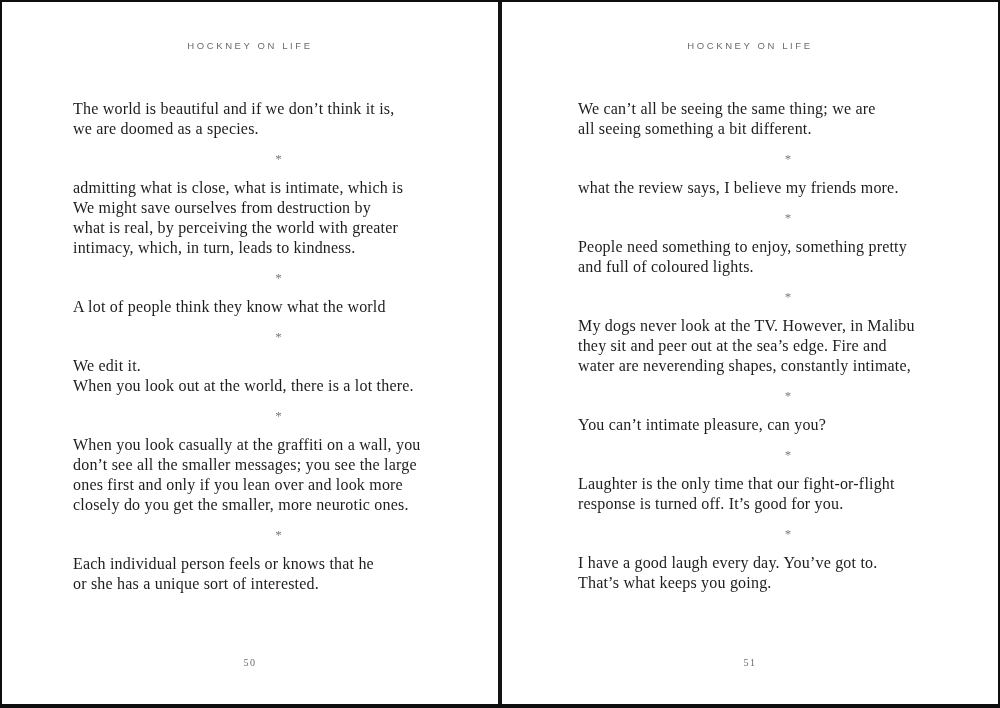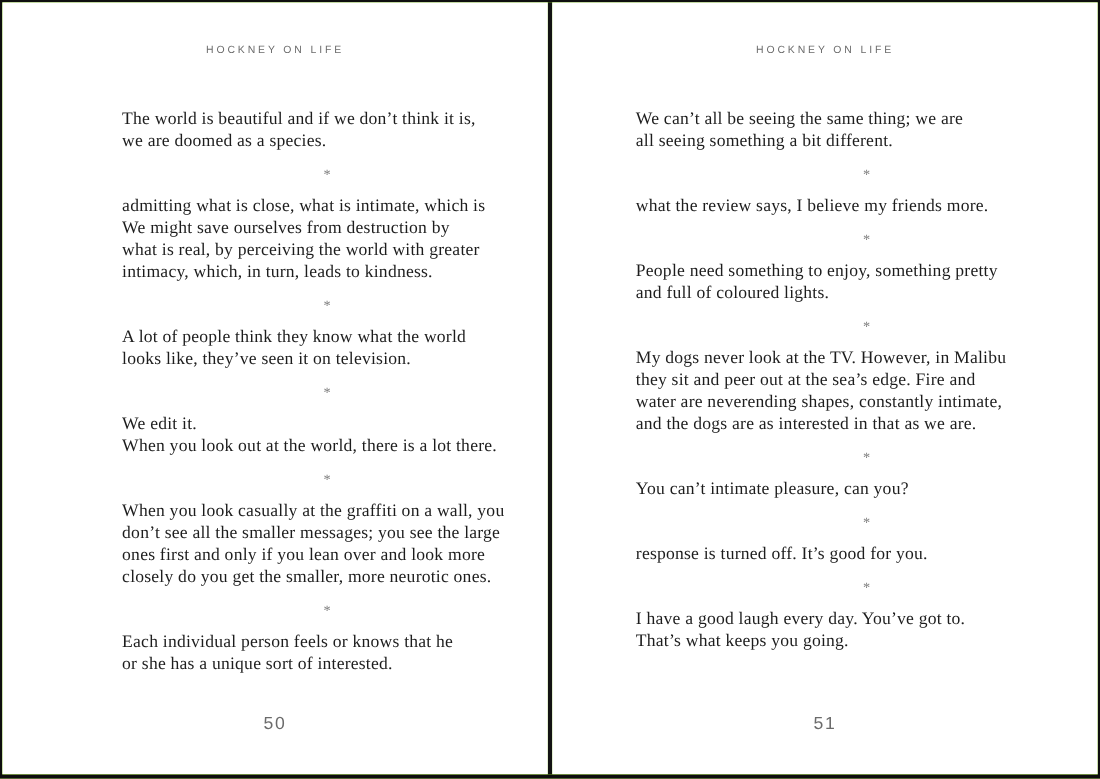--- a/index.html
+++ b/index.html
@@ -1,20 +1,20 @@
 <!DOCTYPE html>
 <html><head>
 <meta charset="utf-8">
 <style>
   html, body { margin: 0; padding: 0; background: #ffffff; }
   .book {
     box-sizing: border-box;
     width: 1000px;
     height: 708px;
-    background: #84cc16;
+    background: #737373;
     border: 2px solid #0e0e0e;
     border-bottom-width: 4px;
     display: flex;
     overflow: hidden;
     font-family: "Liberation Serif", serif;
   }
   .page {
     position: relative;
     flex: 1 1 0;
     background: #ffffff;
@@ -35,42 +35,42 @@
     color: #6b6b6b;
     font-weight: 400;
   }
   .quotes {
     margin-top: 48px;
     font-size: 16px;
     line-height: 20px;
     letter-spacing: 0.2px;
     color: #1d1d1d;
   }
-  .page-left  .quotes { padding-left: 109px; }
+  .page-left  .quotes { padding-left: 71px; }
   .page-right .quotes { padding-left: 76px; }
   .quote { margin: 0; }
   .line { white-space: nowrap; }
   .sep {
     height: 11px;
     line-height: 11px;
     margin: 14px 0;
     text-align: center;
     font-size: 13px;
     color: #7a7a7a;
   }
   .page-left  .sep { padding-right: 14px; }
   .page-right .sep { padding-right: 0; }
   .page-number {
     position: absolute;
     left: 0;
     right: 0;
     bottom: 36px;
     text-align: center;
-    font-family: Liberation Sans, sans-serif;
-    font-size: 16px;
+    font-family: Liberation Serif, serif;
+    font-size: 10px;
     letter-spacing: 1.5px;
     color: #6b6b6b;
   }
 </style>
 </head>
 <body>
 
 <div class="book">
 
   <section class="page page-left">
@@ -83,21 +83,20 @@
         <div class="sep">*</div>
         <div class="quote">
           <div class="line">admitting what is close, what is intimate, which is</div>
           <div class="line">We might save ourselves from destruction by</div>
           <div class="line">what is real, by perceiving the world with greater</div>
           <div class="line">intimacy, which, in turn, leads to kindness.</div>
         </div>
         <div class="sep">*</div>
         <div class="quote">
           <div class="line">A lot of people think they know what the world</div>
-          <div class="line">looks like, they’ve seen it on television.</div>
         </div>
         <div class="sep">*</div>
         <div class="quote">
           <div class="line">We edit it.</div>
           <div class="line">When you look out at the world, there is a lot there.</div>
         </div>
         <div class="sep">*</div>
         <div class="quote">
           <div class="line">When you look casually at the graffiti on a wall, you</div>
           <div class="line">don’t see all the smaller messages; you see the large</div>
@@ -129,28 +128,28 @@
         <div class="sep">*</div>
         <div class="quote">
           <div class="line">People need something to enjoy, something pretty</div>
           <div class="line">and full of coloured lights.</div>
         </div>
         <div class="sep">*</div>
         <div class="quote">
           <div class="line">My dogs never look at the TV. However, in Malibu</div>
           <div class="line">they sit and peer out at the sea’s edge. Fire and</div>
           <div class="line">water are neverending shapes, constantly intimate,</div>
-          <div class="line">and the dogs are as interested in that as we are.</div>
         </div>
         <div class="sep">*</div>
         <div class="quote">
           <div class="line">You can’t intimate pleasure, can you?</div>
         </div>
         <div class="sep">*</div>
         <div class="quote">
+          <div class="line">Laughter is the only time that our fight-or-flight</div>
           <div class="line">response is turned off. It’s good for you.</div>
         </div>
         <div class="sep">*</div>
         <div class="quote">
           <div class="line">I have a good laugh every day. You’ve got to.</div>
           <div class="line">That’s what keeps you going.</div>
         </div>
       </div>
     <div class="page-number">51</div>
   </section>

